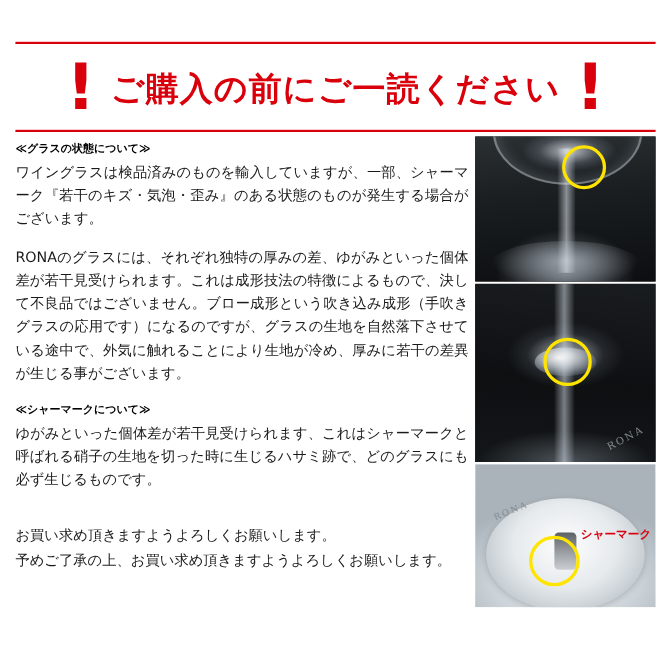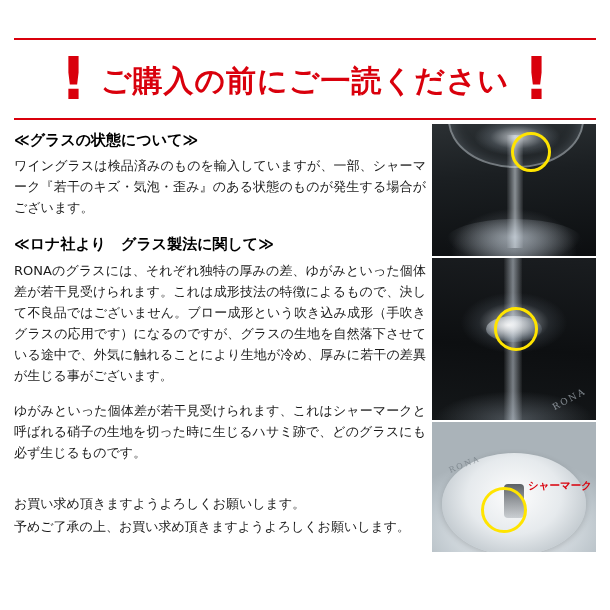--- a/index.html
+++ b/index.html
@@ -58,21 +58,21 @@
     left:14px;
     top:128px;
     width:412px;
     color:#1a1a1a;
     font-size:13px;
     line-height:1.62;
     font-family:"DejaVu Sans","Liberation Sans",sans-serif;
   }
   .sec-head{
     font-weight:bold;
-    font-size:15px;
+    font-size:10px;
     margin:0 0 3px 0;
     color:#000;
   }
   .sec-body{
     margin:0 0 14px 0;
     text-align:justify;
   }
   .sec-body.last{margin-bottom:10px;}
   .gap{height:10px;}
 
@@ -210,23 +210,23 @@
     <span class="bang">!</span>
   </div>
 
   <div class="rule bottom"></div>
 
   <div class="textcol">
 
     <p class="sec-head">≪グラスの状態について≫</p>
     <p class="sec-body">ワイングラスは検品済みのものを輸入していますが、一部、シャーマーク『若干のキズ・気泡・歪み』のある状態のものが発生する場合がございます。</p>
 
-    <p class="sec-head">≪ロナ社より　グラス製法に関して≫</p>
     <p class="sec-body">RONAのグラスには、それぞれ独特の厚みの差、ゆがみといった個体差が若干見受けられます。これは成形技法の特徴によるもので、決して不良品ではございません。ブロー成形という吹き込み成形（手吹きグラスの応用です）になるのですが、グラスの生地を自然落下させている途中で、外気に触れることにより生地が冷め、厚みに若干の差異が生じる事がございます。</p>
 
+    <p class="sec-head">≪シャーマークについて≫</p>
     <p class="sec-body last">ゆがみといった個体差が若干見受けられます、これはシャーマークと呼ばれる硝子の生地を切った時に生じるハサミ跡で、どのグラスにも必ず生じるものです。</p>
 
     <div class="gap"></div>
 
 
     <div class="gap"></div>
 
     <p class="sec-body" style="margin-bottom:2px">お買い求め頂きますようよろしくお願いします。</p>
     <p class="sec-body">予めご了承の上、お買い求め頂きますようよろしくお願いします。</p>
   </div>

